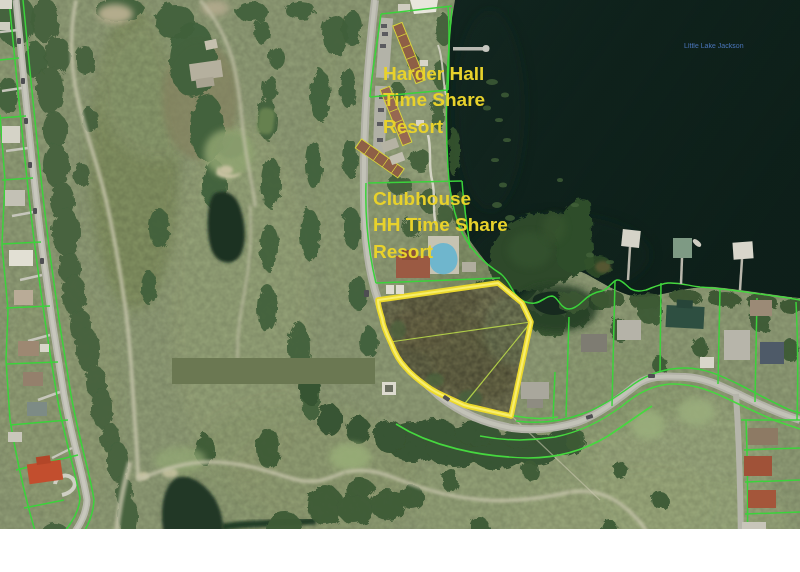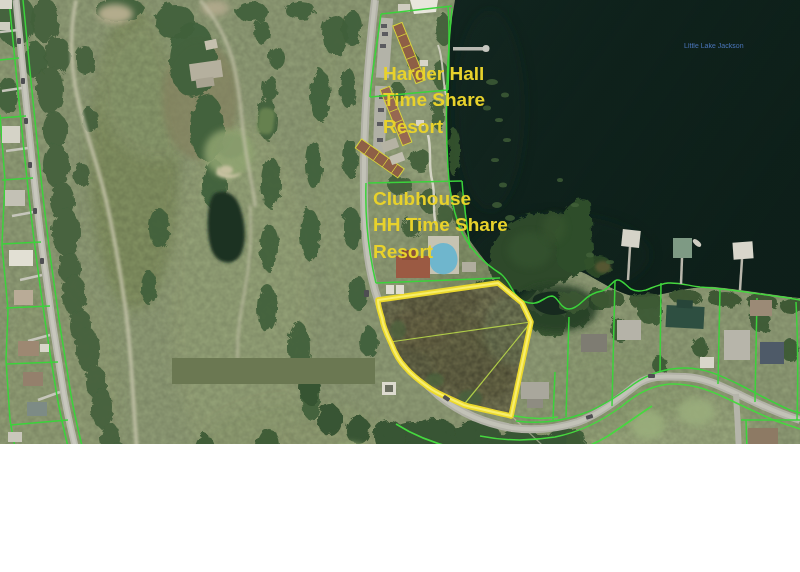--- a/index.html
+++ b/index.html
@@ -1,16 +1,16 @@
 <!DOCTYPE html>
 <html><head>
 <meta charset="utf-8">
 <style>
   html,body{margin:0;padding:0;background:#fff;}
-  .wrap{width:800px;height:444px;overflow:hidden;position:relative;font-family:"Liberation Sans",sans-serif;}
+  .wrap{width:800px;height:529px;overflow:hidden;position:relative;font-family:"Liberation Sans",sans-serif;}
 </style>
 </head>
 <body>
 <div class="wrap">
 <svg width="800" height="572" viewBox="0 0 800 572">
 <defs>
   <filter id="soft" x="-20%" y="-20%" width="140%" height="140%">
           <feGaussianBlur stdDeviation="6"></feGaussianBlur>
         </filter>
   <filter id="soft3" x="-30%" y="-30%" width="160%" height="160%">

